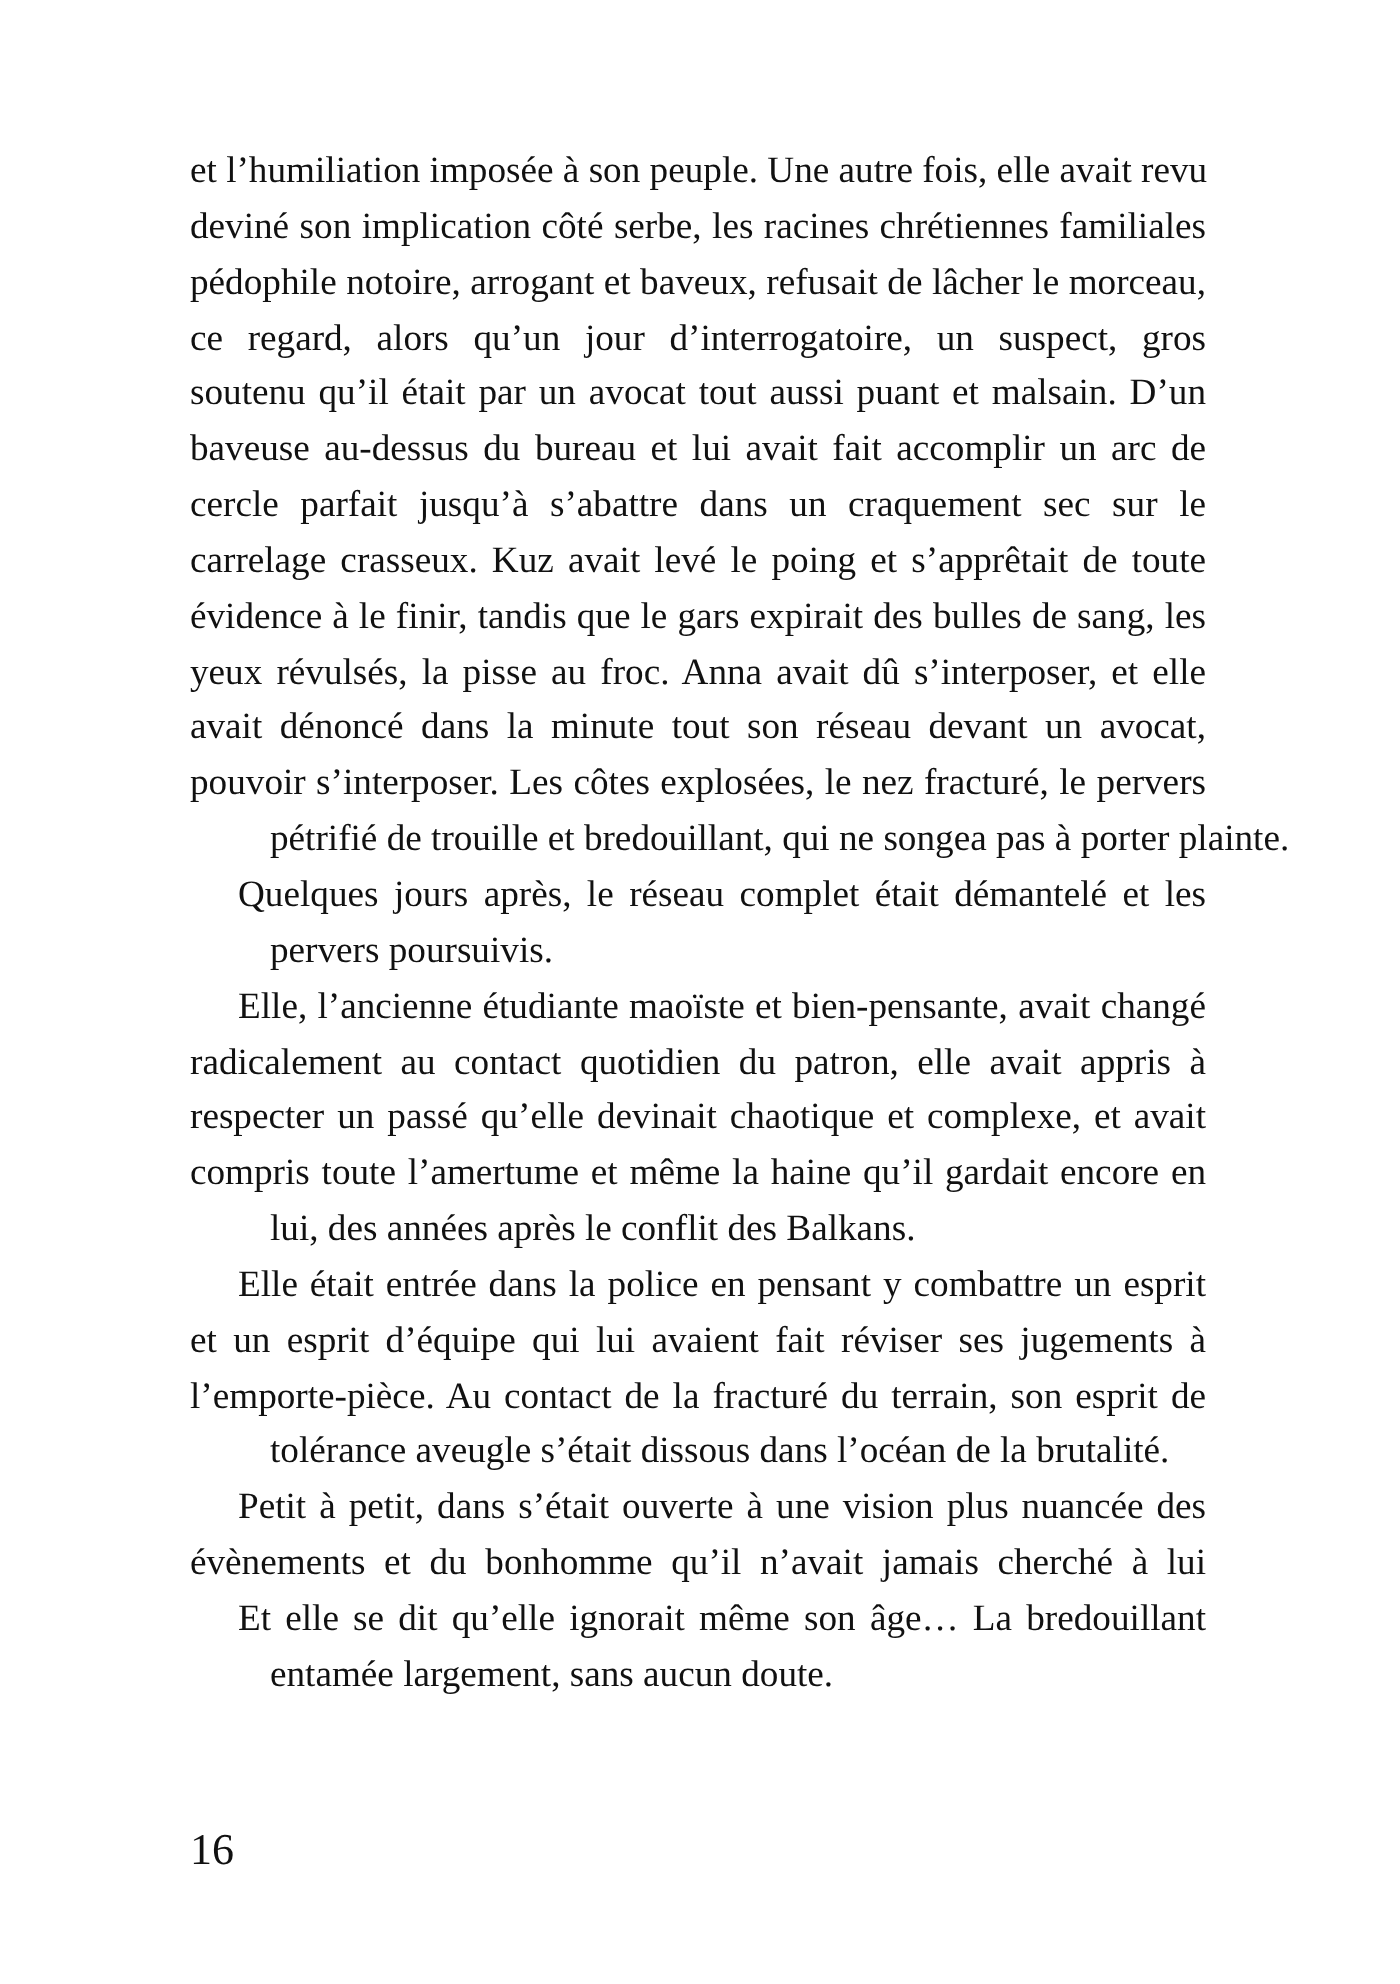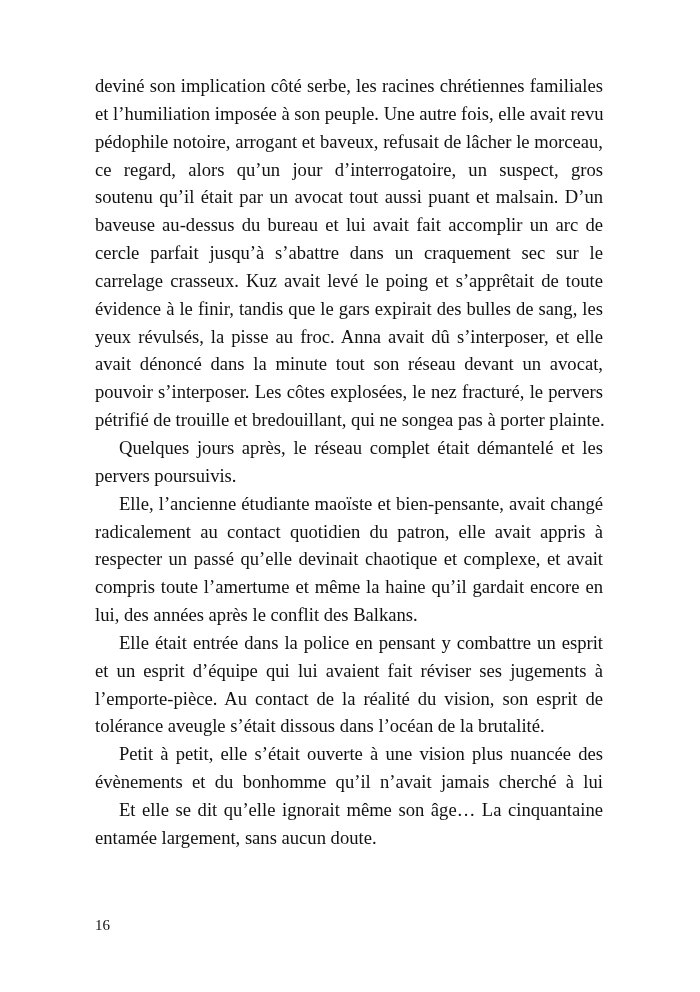--- a/index.html
+++ b/index.html
@@ -25,40 +25,41 @@
     }
     .line {
       display: block;
       height: 27.85px;
       white-space: nowrap;
       text-align: justify;
       text-align-last: justify;
     }
     .line.last {
       text-align-last: left;
+      margin-left: 40px;
     }
     .line.indent {
       text-indent: 24px;
     }
     .page-number {
       position: absolute;
       left: 95px;
       top: 913px;
-      font-size: 15px;
+      font-size: 22px;
       line-height: 24px;
     }
   </style>
 </head>
 <body>
 
 <div class="page-body">
 
   <div>
+    <span class="line">et l’humiliation imposée à son peuple. Une autre fois, elle avait revu</span>
     <span class="line">deviné son implication côté serbe, les racines chrétiennes familiales</span>
-    <span class="line">et l’humiliation imposée à son peuple. Une autre fois, elle avait revu</span>
     <span class="line">pédophile notoire, arrogant et baveux, refusait de lâcher le morceau,</span>
     <span class="line">ce regard, alors qu’un jour d’interrogatoire, un suspect, gros</span>
     <span class="line">soutenu qu’il était par un avocat tout aussi puant et malsain. D’un</span>
     <span class="line">baveuse au-dessus du bureau et lui avait fait accomplir un arc de</span>
     <span class="line">cercle parfait jusqu’à s’abattre dans un craquement sec sur le</span>
     <span class="line">carrelage crasseux. Kuz avait levé le poing et s’apprêtait de toute</span>
     <span class="line">évidence à le finir, tandis que le gars expirait des bulles de sang, les</span>
     <span class="line">yeux révulsés, la pisse au froc. Anna avait dû s’interposer, et elle</span>
     <span class="line">avait dénoncé dans la minute tout son réseau devant un avocat,</span>
     <span class="line">pouvoir s’interposer. Les côtes explosées, le nez fracturé, le pervers</span>
@@ -74,28 +75,28 @@
     <span class="line indent">Elle, l’ancienne étudiante maoïste et bien-pensante, avait changé</span>
     <span class="line">radicalement au contact quotidien du patron, elle avait appris à</span>
     <span class="line">respecter un passé qu’elle devinait chaotique et complexe, et avait</span>
     <span class="line">compris toute l’amertume et même la haine qu’il gardait encore en</span>
     <span class="line last">lui, des années après le conflit des Balkans.</span>
   </div>
 
   <div>
     <span class="line indent">Elle était entrée dans la police en pensant y combattre un esprit</span>
     <span class="line">et un esprit d’équipe qui lui avaient fait réviser ses jugements à</span>
-    <span class="line">l’emporte-pièce. Au contact de la réalité du vision, son esprit de</span>
+    <span class="line">l’emporte-pièce. Au contact de la fracturé du terrain, son esprit de</span>
     <span class="line last">tolérance aveugle s’était dissous dans l’océan de la brutalité.</span>
   </div>
 
   <div>
-    <span class="line indent">Petit à petit, elle s’était ouverte à une vision plus nuancée des</span>
+    <span class="line indent">Petit à petit, dans s’était ouverte à une vision plus nuancée des</span>
     <span class="line">évènements et du bonhomme qu’il n’avait jamais cherché à lui</span>
   </div>
 
   <div>
-    <span class="line indent">Et elle se dit qu’elle ignorait même son âge… La cinquantaine</span>
+    <span class="line indent">Et elle se dit qu’elle ignorait même son âge… La bredouillant</span>
     <span class="line last">entamée largement, sans aucun doute.</span>
   </div>
 </div>
 
 <div class="page-number">16</div>
 
 </body></html>

